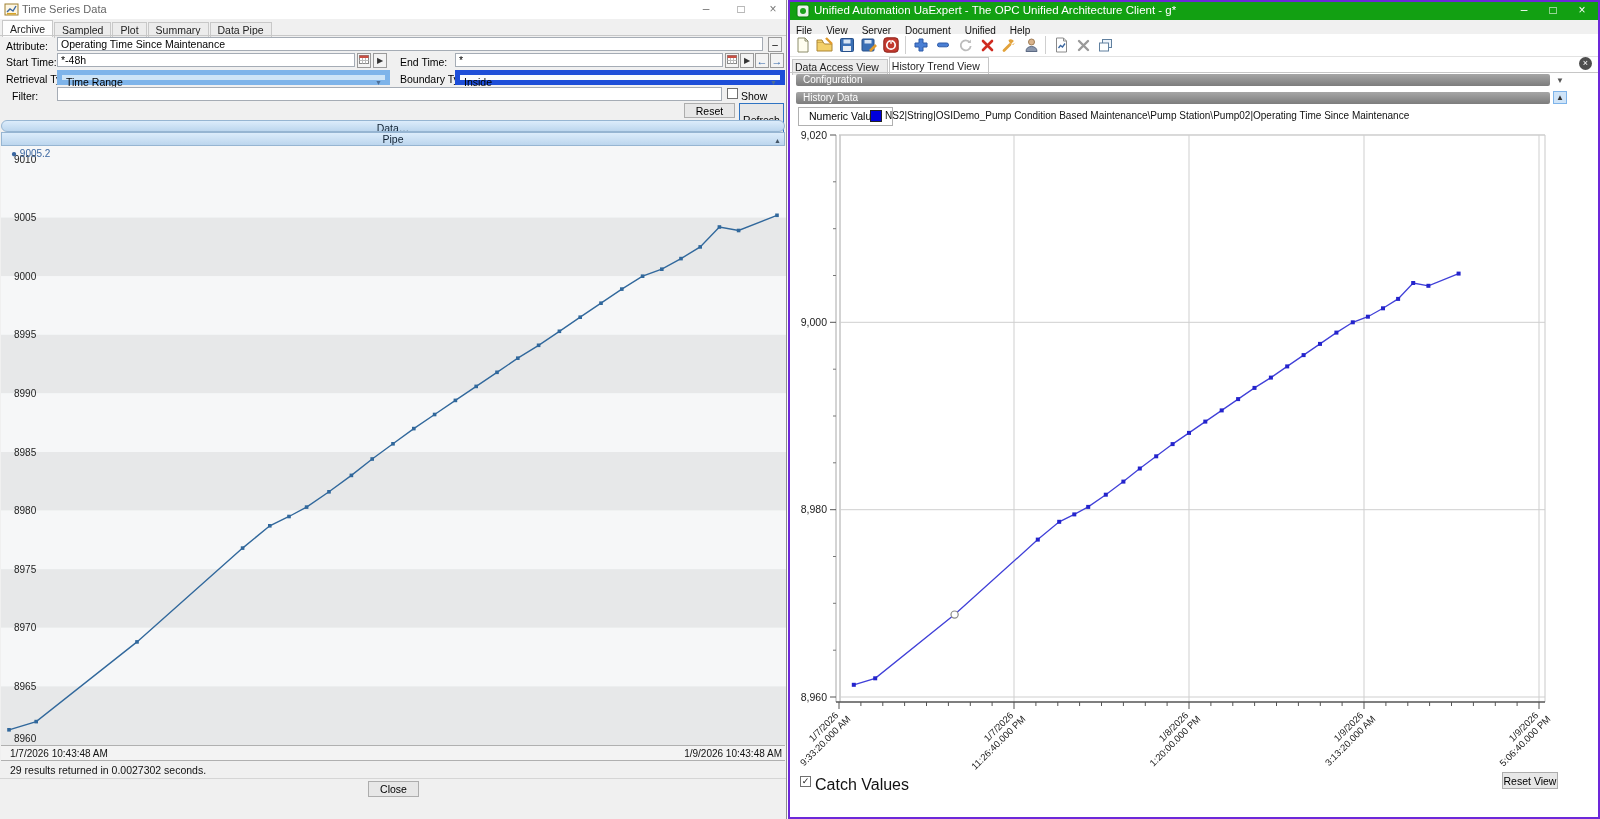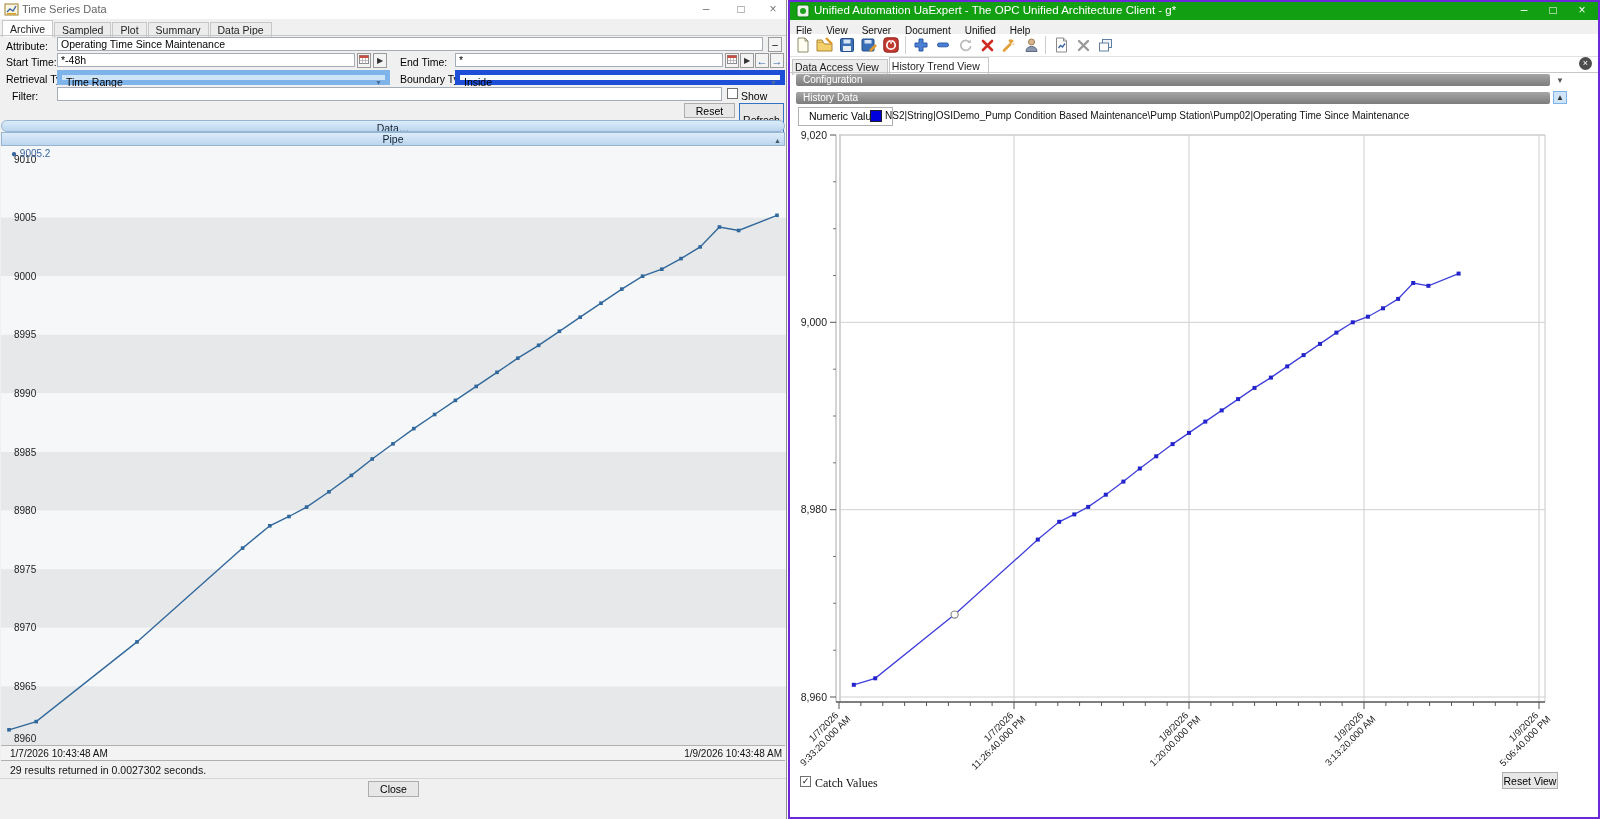--- a/index.html
+++ b/index.html
@@ -62,21 +62,21 @@
   .sec-hdr{position:absolute;left:6px;width:754px;height:12px;border-radius:2px;
            background:linear-gradient(#a6a6a6,#7c7c7c);color:#fff;font-size:10px;
            line-height:12px;padding-left:7px;box-sizing:border-box;}
   .sec-chevron{position:absolute;font-size:8px;color:#555;}
   .sec-chevron.boxed{width:14px;height:13px;background:#cfe4f8;border:1px solid #7eb4ea;
                      text-align:center;line-height:12px;box-sizing:border-box;color:#333;}
   .nv-btn{position:absolute;left:8px;top:105px;padding:2px 10px 3px 10px;font-size:10.5px;
           background:#fff;border:1px solid #b0b0b0;}
   .swatch{position:absolute;width:10px;height:10px;background:#0000dd;border:1px solid #222;}
   .series-label{position:absolute;left:95px;top:108px;font-size:10px;color:#111;white-space:nowrap;}
-  .rw-bottom-label{position:absolute;font-size:12px;color:#111;font-family:Liberation Serif, serif;}
+  .rw-bottom-label{position:absolute;font-size:16px;color:#111;}
 </style>
 </head>
 <body>
 
 <div class="win-left">
   <div class="lw-titlebar">
     <span class="lw-icon">
       <svg width="15" height="15" viewBox="0 0 15 15">
           <rect x="1" y="2" width="13" height="11" fill="#fdf6e3" stroke="#a08030" stroke-width="1"></rect>
           <polyline points="3,10 6,7 9,9 12,4" fill="none" stroke="#3a66a0" stroke-width="1.4"></polyline>

